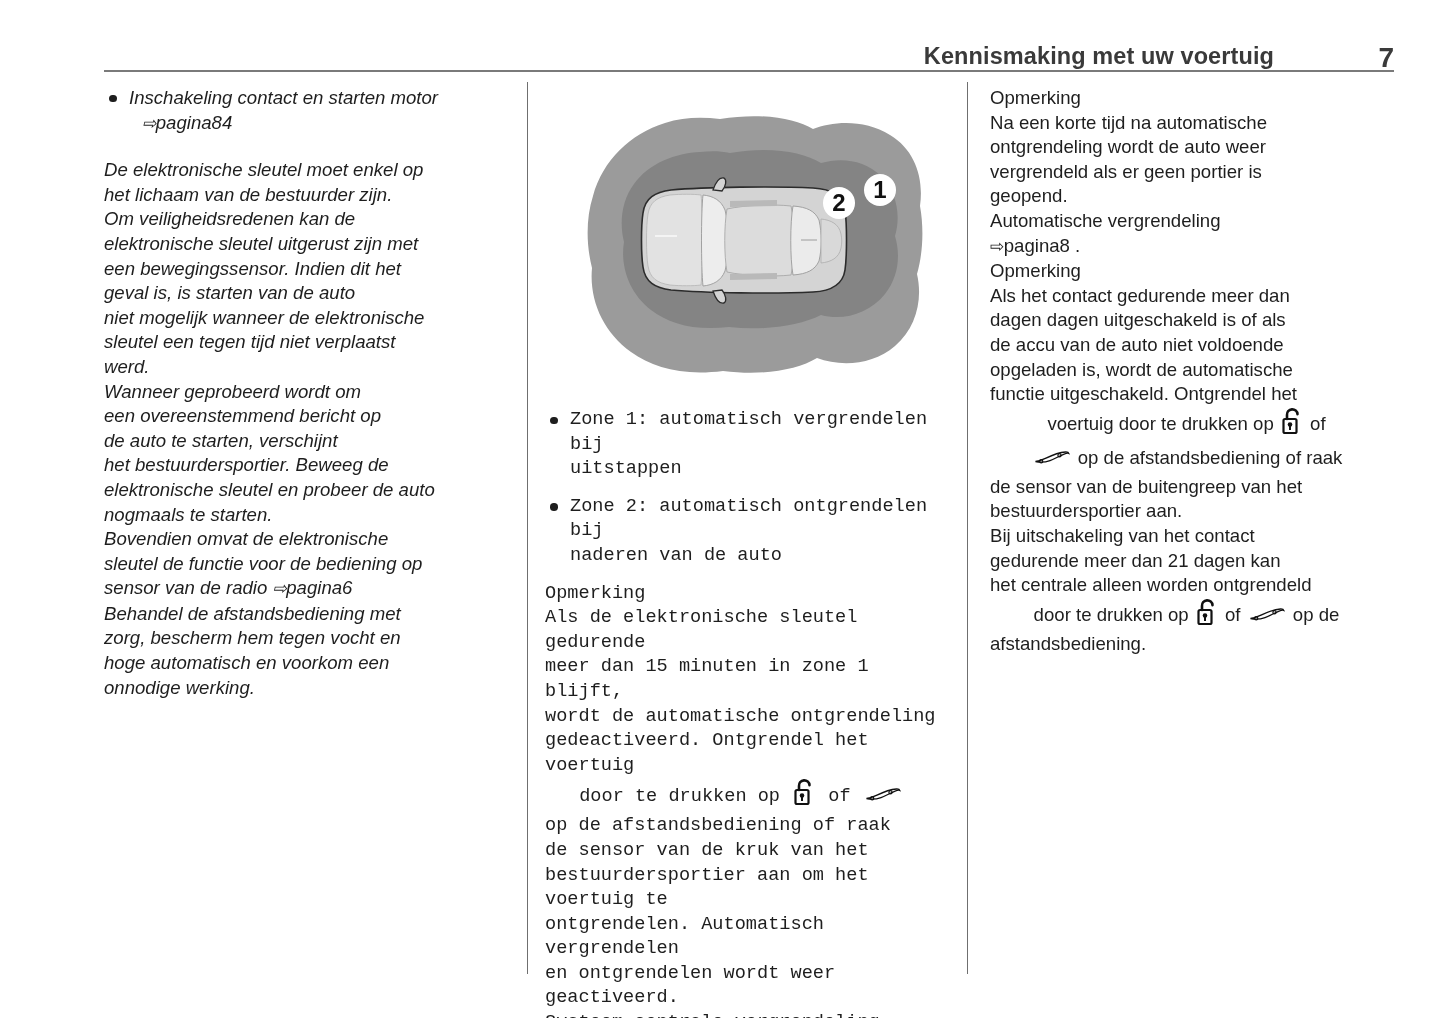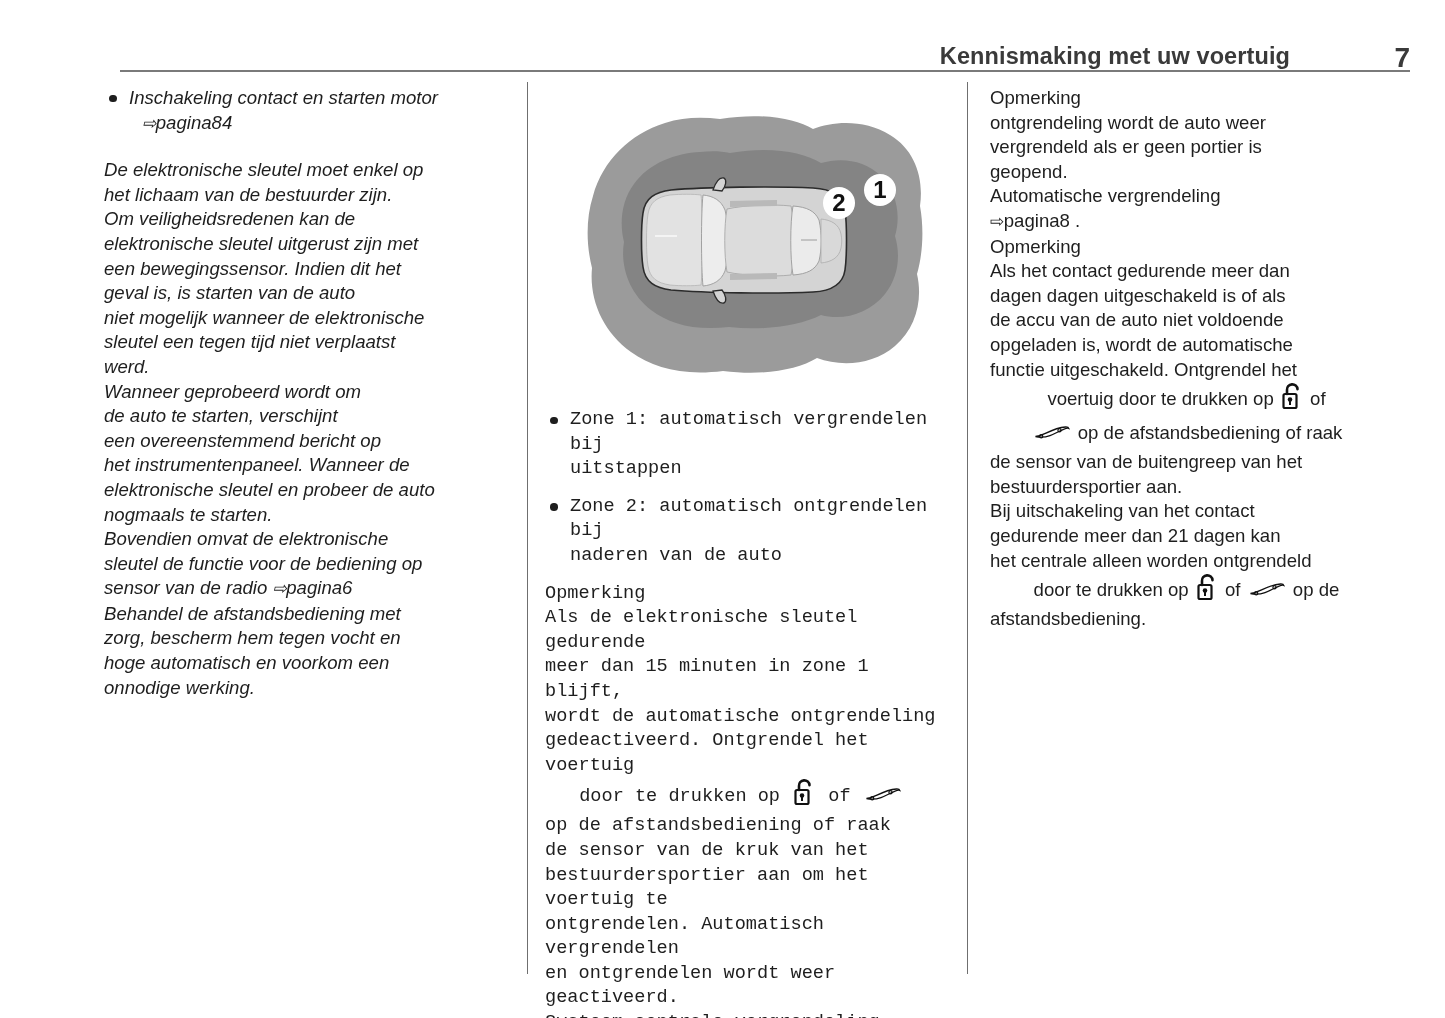--- a/index.html
+++ b/index.html
@@ -12,21 +12,21 @@
     height: 1018px;
     font-family: "Liberation Sans", sans-serif;
     color: #1a1a1a;
     position: relative;
     overflow: hidden;
   }
 
   
   #header {
     position: absolute;
-    left: 120px;
+    left: 104px;
     top: 38px;
     width: 1290px;
     height: 34px;
   }
   #header-title {
     position: absolute;
     right: 120px;
     bottom: 2px;
     font-size: 23.5px;
     font-weight: bold;
@@ -153,23 +153,23 @@
     <div>De elektronische sleutel moet enkel op</div>
     <div>het lichaam van de bestuurder zijn.</div>
     <div>Om veiligheidsredenen kan de</div>
     <div>elektronische sleutel uitgerust zijn met</div>
     <div>een bewegingssensor. Indien dit het</div>
     <div>geval is, is starten van de auto</div>
     <div>niet mogelijk wanneer de elektronische</div>
     <div>sleutel een tegen tijd niet verplaatst</div>
     <div>werd.</div>
     <div>Wanneer geprobeerd wordt om</div>
+    <div>een overeenstemmend bericht op</div>
     <div>de auto te starten, verschijnt</div>
-    <div>een overeenstemmend bericht op</div>
-    <div>het instrumentenpaneel. Wanneer de</div>
+    <div>het bestuurdersportier. Beweeg de</div>
     <div>elektronische sleutel en probeer de auto</div>
     <div>nogmaals te starten.</div>
     <div>Bovendien omvat de elektronische</div>
     <div>sleutel de functie voor de bediening op</div>
     <div><span>sensor van de radio </span><span class="arrow-glyph">⇨</span><span>pagina6</span></div>
     <div>Behandel de afstandsbediening met</div>
     <div>zorg, bescherm hem tegen vocht en</div>
     <div>hoge automatisch en voorkom een</div>
     <div>onnodige werking.</div>
   </div>
@@ -314,20 +314,21 @@
   <div>bestuurdersportier aan om het voertuig te</div>
   <div>ontgrendelen. Automatisch vergrendelen</div>
   <div>en ontgrendelen wordt weer geactiveerd.</div>
   <div>Systeem centrale vergrendeling</div>
   <div><span class="arrow-glyph">⇨</span><span>pagina8</span><span> .</span></div>
 </div>
 
 <div class="column" id="col-right">
 
   <div>Opmerking</div>
+  <div>Na een korte tijd na automatische</div>
   <div>ontgrendeling wordt de auto weer</div>
   <div>vergrendeld als er geen portier is</div>
   <div>geopend.</div>
   <div>Automatische vergrendeling</div>
   <div><span class="arrow-glyph">⇨</span><span>pagina8</span><span> .</span></div>
 
   <div>Opmerking</div>
   <div>Als het contact gedurende meer dan</div>
   <div>dagen dagen uitgeschakeld is of als</div>
   <div>de accu van de auto niet voldoende</div>

